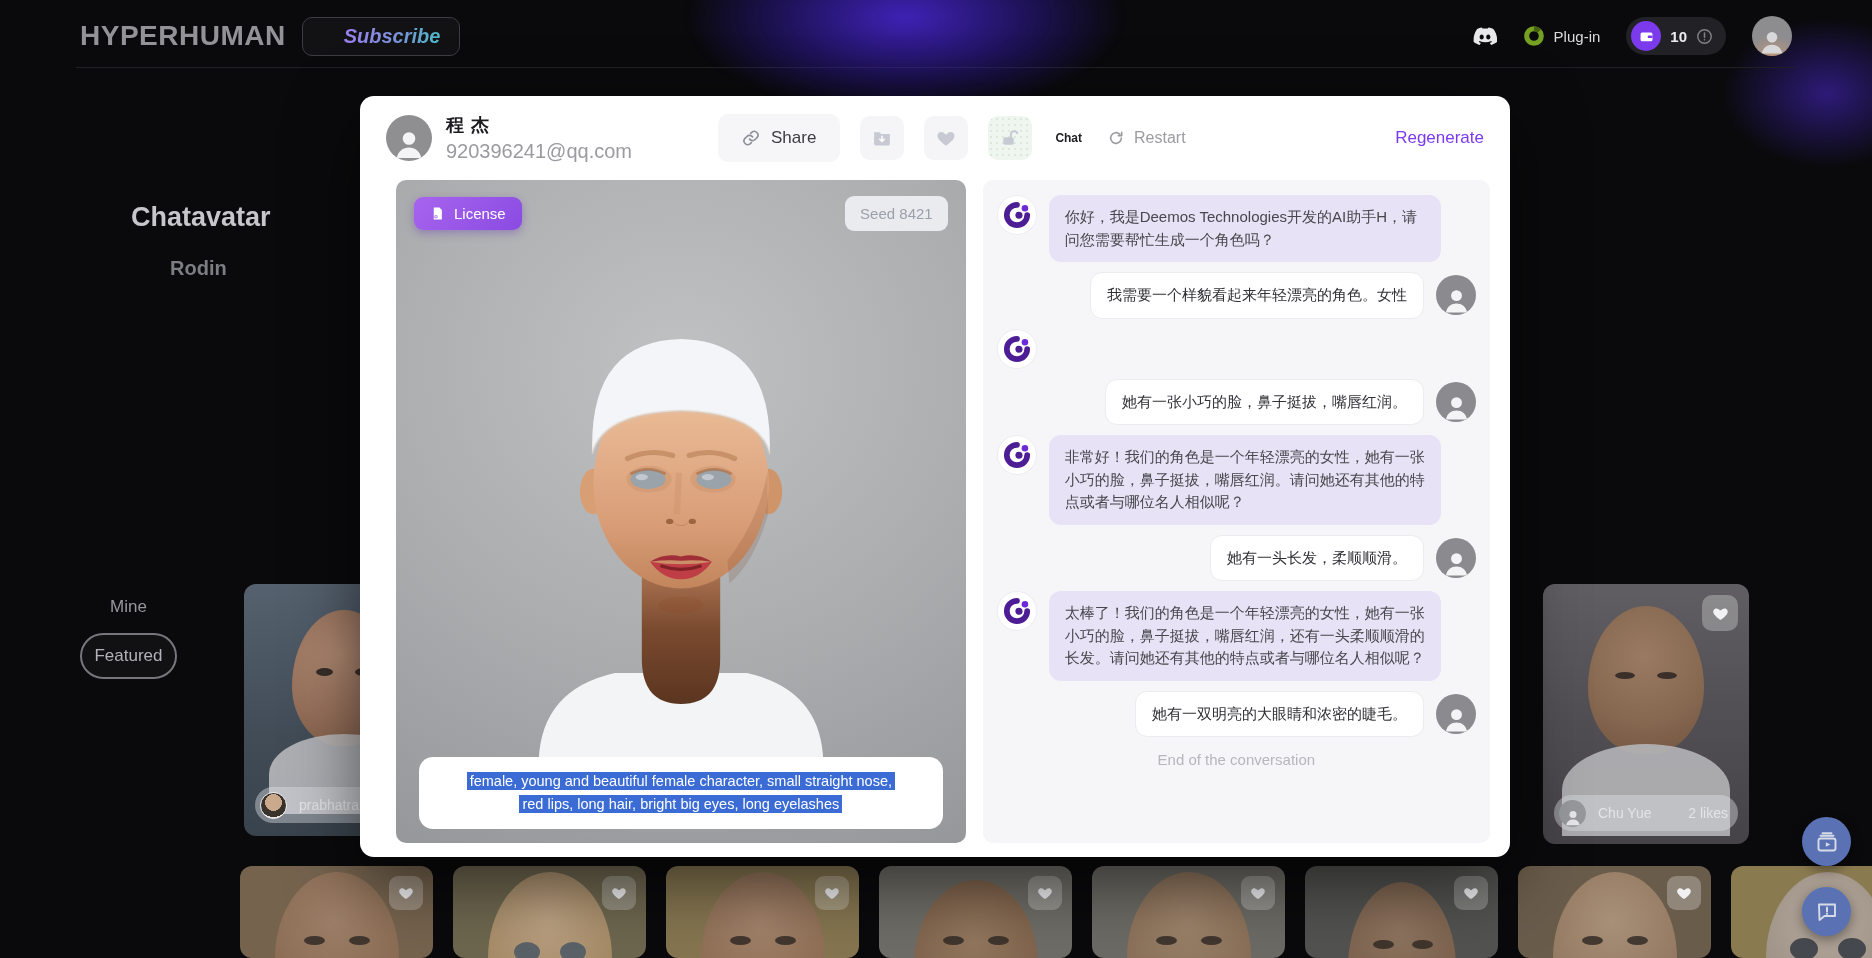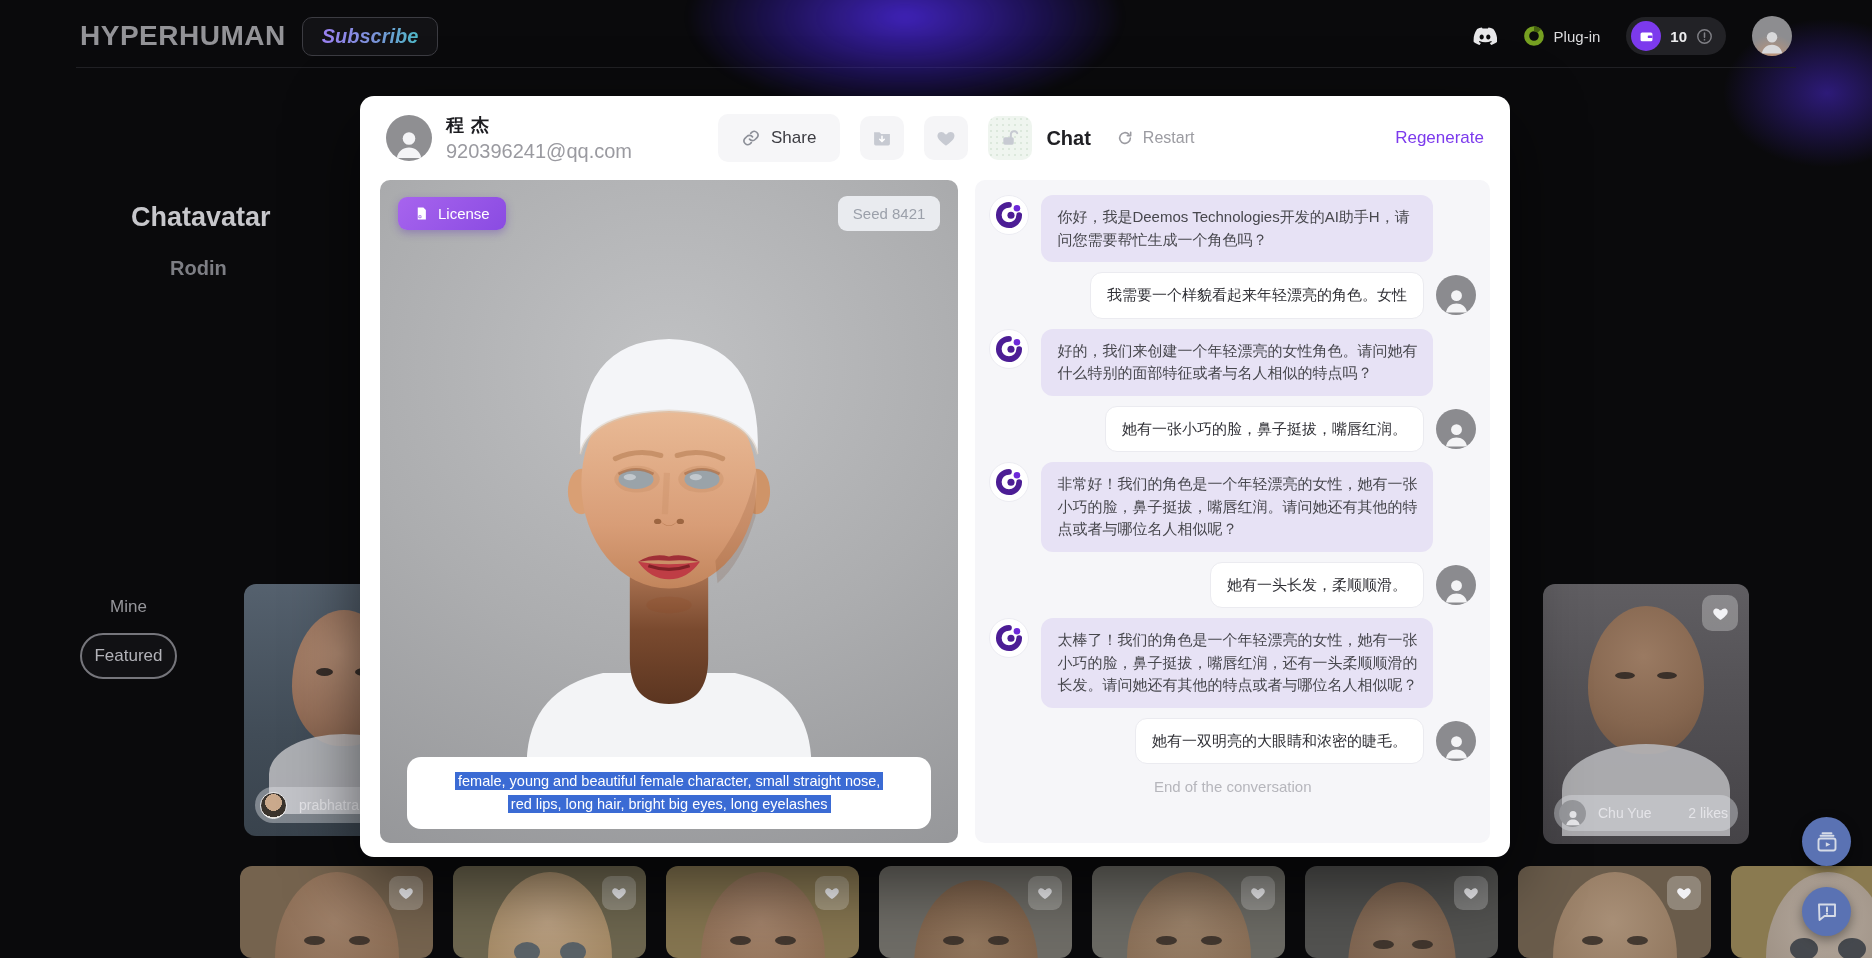--- a/index.html
+++ b/index.html
@@ -9,21 +9,21 @@
     background:#0a0a0c;
     font-family:"Liberation Sans", sans-serif;
     -webkit-font-smoothing:antialiased;
   }
   svg { display:block; }
 
   
   .header { position:absolute; top:0; left:0; right:0; height:72px; display:flex; align-items:center; padding:0 80px; z-index:3; }
   .brand { font-size:28px; font-weight:800; letter-spacing:.5px; color:#939397; }
   .subscribe-btn { margin-left:16px; border:1px solid #3c3c42; background:#121215; border-radius:10px; padding:7px 19px; font-size:20px; font-weight:700; font-style:italic; cursor:pointer; }
-  .subscribe-btn span { background:linear-gradient(90deg,#9b80f2 0%,#7a93d8 55%,#4fb8c7 100%); -webkit-background-clip:text; background-clip:text; color:transparent; }
+  .subscribe-btn span { background:linear-gradient(90deg,#9b80f2 0%,#7a93d8 55%,#4fb8c7 100%); -webkit-background-clip:text; background-clip:text; color:transparent;margin-left:22px; }
   .header-right { margin-left:auto; display:flex; align-items:center; gap:26px; }
   .discord-icon { width:24px; height:24px; color:#e8e8ea; cursor:pointer; }
   .plugin { display:flex; align-items:center; gap:9px; cursor:pointer; }
   .plugin-icon { width:22px; height:22px; }
   .plugin-label { color:#dcdcde; font-size:15px; }
   .coin-pill { display:flex; align-items:center; gap:9px; background:#222226; border-radius:999px; height:38px; padding:4px 13px 4px 5px; cursor:pointer; }
   .wallet-circle { width:30px; height:30px; border-radius:50%; background:#7c3aed; display:flex; align-items:center; justify-content:center; }
   .wallet-circle svg { width:15px; height:15px; color:#fff; }
   .coin-count { color:#ececee; font-size:15px; font-weight:600; }
   .info-icon { width:17px; height:17px; color:#808086; }
@@ -105,30 +105,30 @@
   .owner-meta { margin-left:14px; }
   .owner-name { font-size:18px; font-weight:700; color:#1c1c20; letter-spacing:1px; }
   .owner-email { font-size:20px; color:#9a9aa0; margin-top:3px; }
   .share-btn { margin-left:86px; display:flex; align-items:center; gap:11px; background:#f6f6f8; border:none; border-radius:10px;
     padding:14px 24px; font-size:17px; color:#3c3c42; cursor:pointer; font-family:inherit; }
   .share-btn svg { width:18px; height:18px; color:#8d9099; }
   .icon-btn { width:44px; height:44px; border-radius:10px; background:#f5f5f7; border:none; display:flex; align-items:center; justify-content:center; cursor:pointer; }
   .icon-btn svg { width:20px; height:20px; color:#c7cad2; }
   .icon-btn + .icon-btn, .share-btn + .icon-btn { margin-left:20px; }
   .icon-btn.lock { background:#eff5ef; background-image:radial-gradient(#dce8dc 1px, transparent 1.2px); background-size:6px 6px; }
-  .chat-tab { margin-left:14px; font-size:20px; font-weight:700; color:#202024; cursor:pointer; }
+  .chat-tab { margin-left:23px; font-size:12px; font-weight:700; color:#202024; cursor:pointer; }
   .restart-btn { margin-left:26px; display:flex; align-items:center; gap:10px; font-size:16px; color:#9b9ba1; background:none; border:none; cursor:pointer; font-family:inherit; }
   .restart-btn svg { width:16px; height:16px; color:#9b9ba1; }
   .regen-link { margin-left:auto; font-size:17px; color:#7c3aed; cursor:pointer; }
 
   .modal-body { display:flex; gap:17px; padding:0 20px; }
 
   
   .viewer { position:relative; width:580px; height:663px; border-radius:10px; overflow:hidden;
-    background:radial-gradient(120% 95% at 50% 28%, #c0c1c3 0%, #acadaf 45%, #8f9093 100%); }
+    background:radial-gradient(120% 95% at 50% 28%, #c0c1c3 0%, #acadaf 45%, #8f9093 100%);margin-left:16px; }
   .license-badge { position:absolute; left:18px; top:17px; display:flex; align-items:center; gap:9px;
     background:linear-gradient(135deg,#a764ee 0%,#8a4be2 100%); border-radius:9px; padding:8px 16px; cursor:pointer;
     box-shadow:0 3px 8px rgba(90,40,180,.35); }
   .license-badge svg { width:15px; height:15px; color:#fff; }
   .license-badge span { color:#fff; font-size:15px; }
   .seed-badge { position:absolute; right:18px; top:16px; background:rgba(238,240,244,.92); border-radius:9px; padding:9px 15px;
     color:#9ba0aa; font-size:15px; }
   .avatar3d { position:absolute; left:50%; top:138px; transform:translateX(-50%); }
   .prompt-box { position:absolute; left:50%; bottom:14px; transform:translateX(-50%); width:524px; background:#fff; border-radius:14px;
     padding:13px 8px; text-align:center; font-size:14.5px; line-height:1.6; }
@@ -466,21 +466,20 @@
               <use href="#i-person"></use>
             </svg>
           </div>
       </div>
       <div class="msg-row bot">
         <div class="bot-avatar">
             <svg>
               <use href="#i-bot-logo"></use>
             </svg>
           </div>
-        <div class="bubble bot">好的，我们来创建一个年轻漂亮的女性角色。请问她有什么特别的面部特征或者与名人相似的特点吗？</div>
       </div>
       <div class="msg-row user">
         <div class="bubble user">她有一张小巧的脸，鼻子挺拔，嘴唇红润。</div>
         <div class="chat-user-avatar">
             <svg>
               <use href="#i-person"></use>
             </svg>
           </div>
       </div>
       <div class="msg-row bot">

